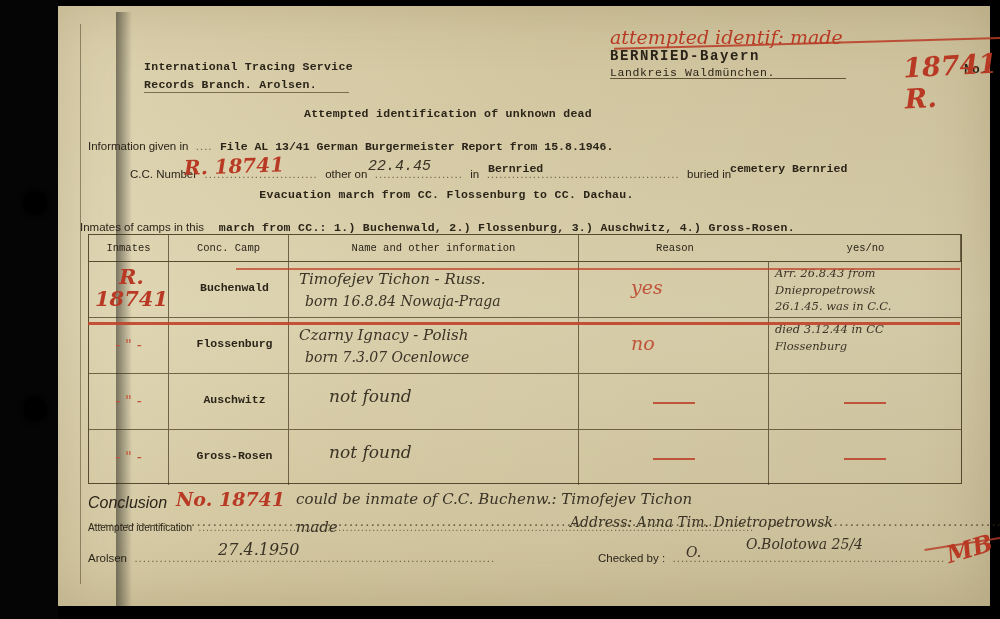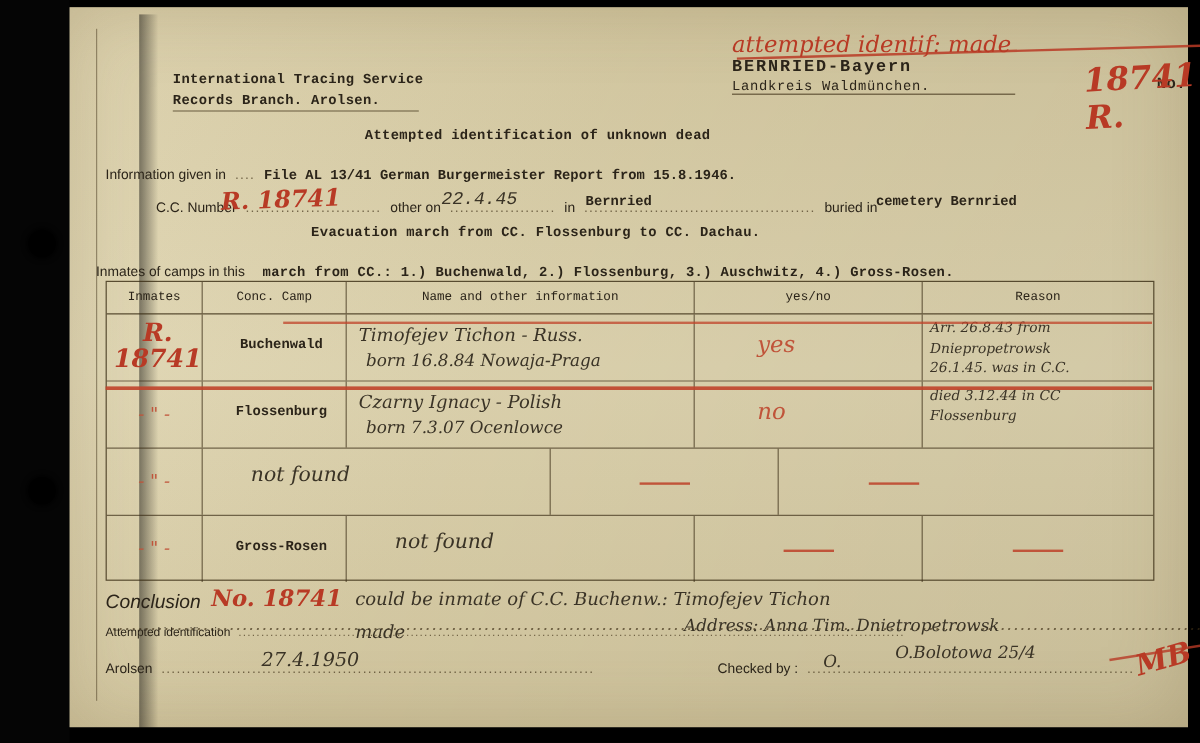--- a/index.html
+++ b/index.html
@@ -499,22 +499,22 @@
       <span>Inmates of camps in this</span>
       <span class="dots">&nbsp;&nbsp;</span>
       <span class="typed">march from CC.: 1.) Buchenwald, 2.) Flossenburg, 3.) Auschwitz, 4.) Gross-Rosen.</span>
     </div>
 
     <div class="table">
       <div class="tbl-head">
         <div class="cell c-num">Inmates</div>
         <div class="cell c-camp">Conc. Camp</div>
         <div class="cell c-name">Name and other information</div>
+        <div class="cell c-reason last">Reason</div>
         <div class="cell c-yesno">yes/no</div>
-        <div class="cell c-reason last">Reason</div>
       </div>
 
       <div class="tbl-row">
         <div class="cell c-num">
           <div class="num-red">
             <span>R. 18741</span>
           </div>
         </div>
         <div class="cell c-camp">
           <div class="camp-label">Buchenwald</div>
@@ -558,20 +558,23 @@
             <div>died 3.12.44 in CC</div>
             <div>Flossenburg</div>
           </div>
         </div>
       </div>
 
       <div class="tbl-row">
         <div class="cell c-num">
           <div class="ditto">- " -</div>
         </div>
+        <div class="cell c-camp">
+          <div class="camp-label">Auschwitz</div>
+        </div>
         <div class="cell c-name">
           <div class="hand notfound">not found</div>
         </div>
         <div class="cell c-yesno">
           <div class="dash"></div>
         </div>
         <div class="cell c-reason last">
           <div class="dash"></div>
         </div>
       </div>

